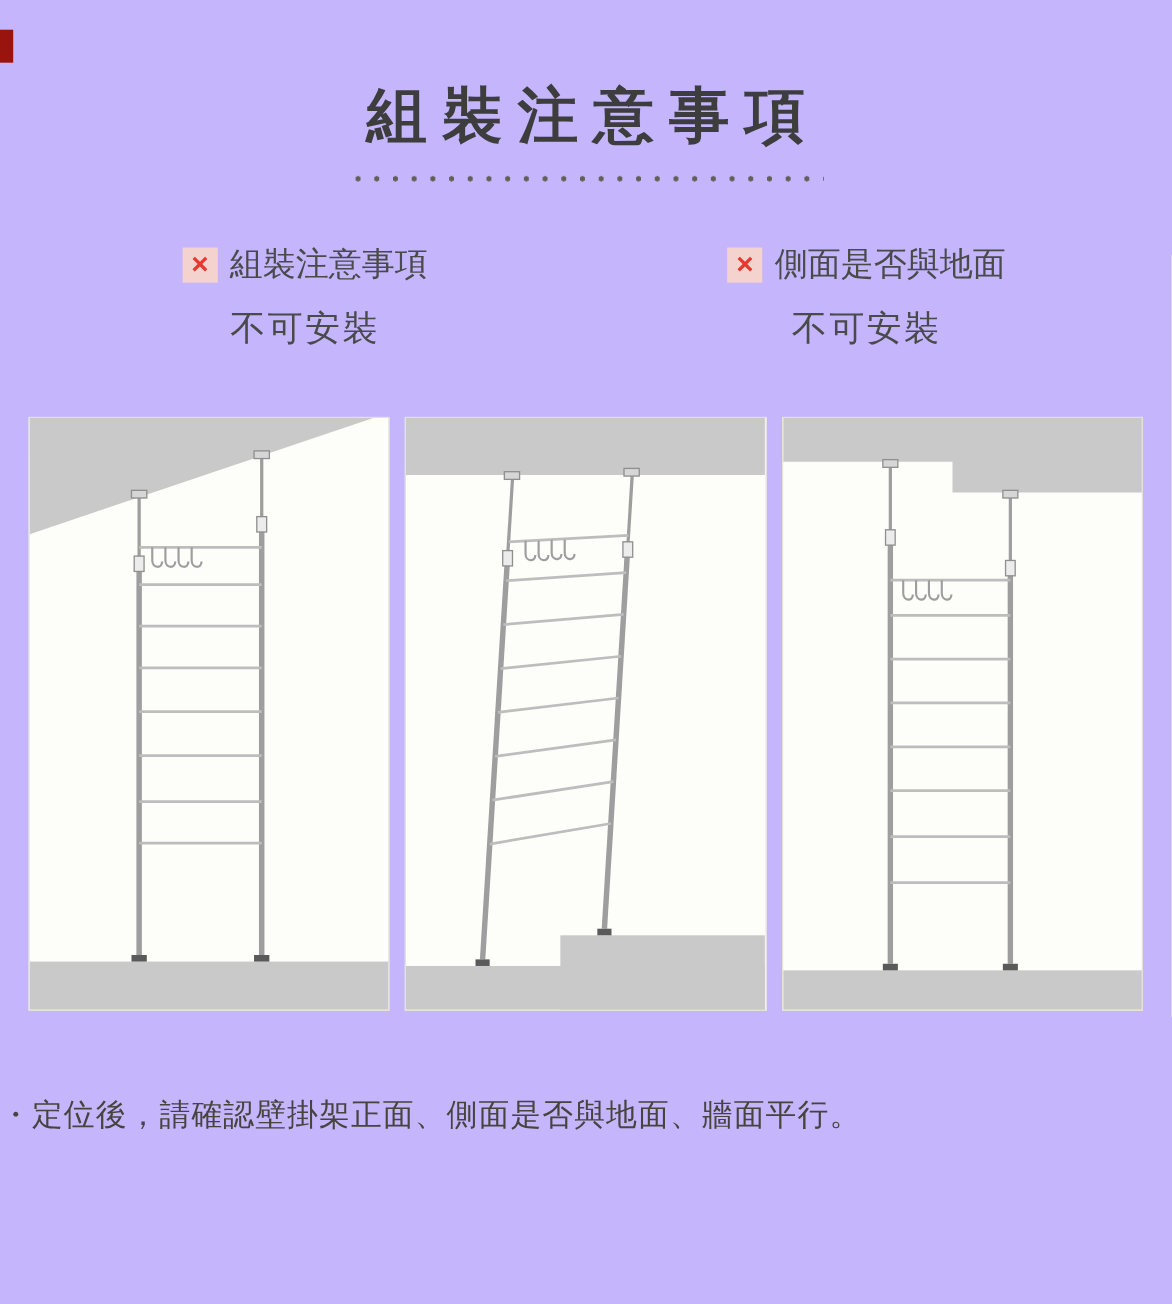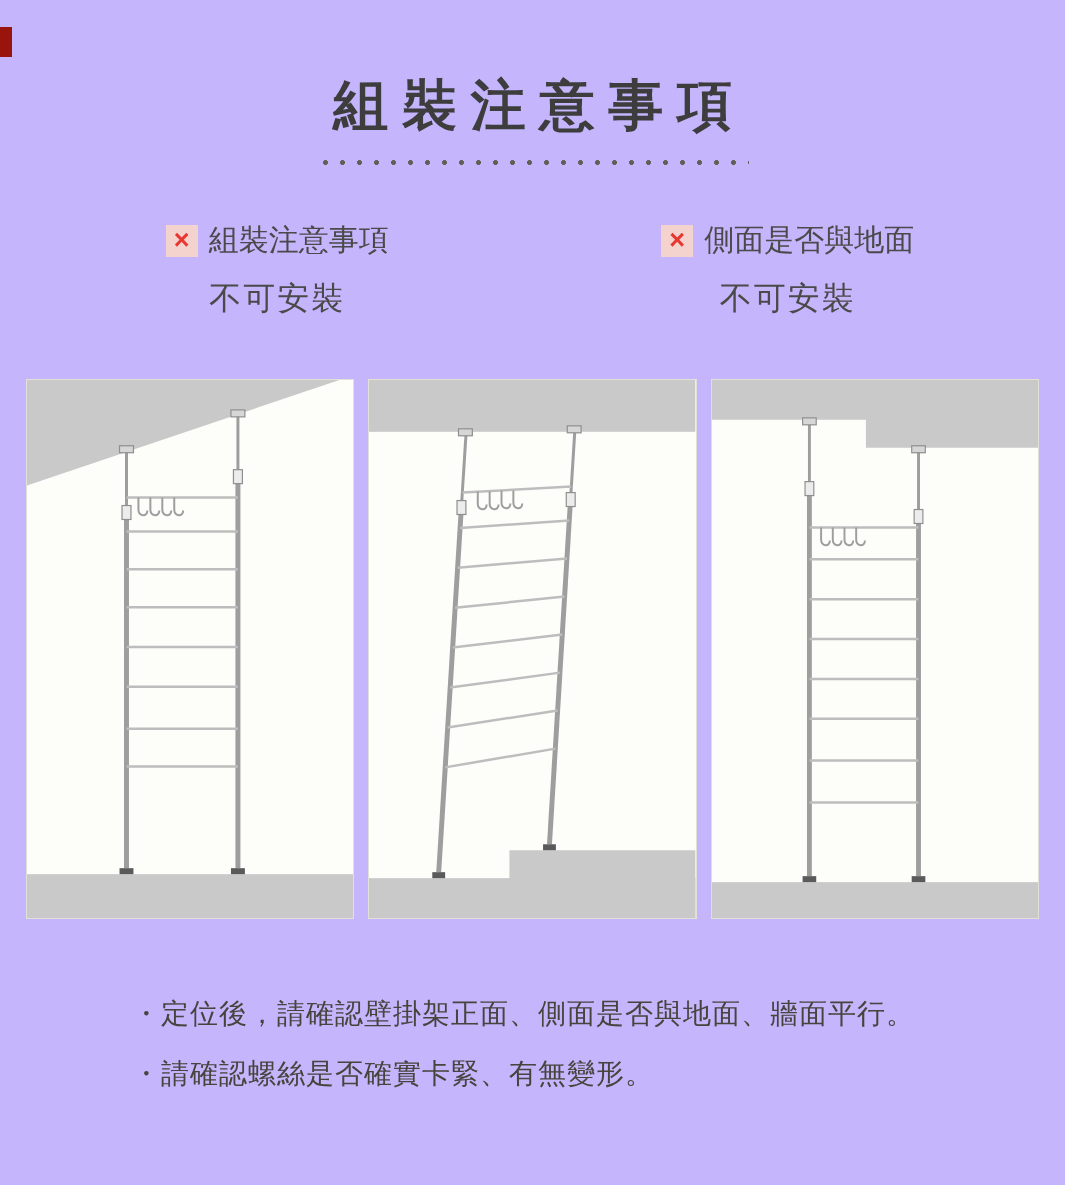--- a/index.html
+++ b/index.html
@@ -31,21 +31,21 @@
   .panel{flex:1;height:540px;background:#fdfdfa;border:1px solid #e2e0d7;box-sizing:border-box;}
   .panel svg{width:100%;height:100%;display:block;}
   .gray{fill:#c9c9c9;}
   .pole{stroke:#9e9e9e;stroke-width:5;fill:none;}
   .pole-thin{stroke:#9e9e9e;stroke-width:3;fill:none;}
   .rung{stroke:#bdbdbd;stroke-width:2.5;fill:none;}
   .cap{fill:#d6d6d6;stroke:#8f8f8f;stroke-width:1.2;}
   .collar{fill:#ececec;stroke:#8f8f8f;stroke-width:1.2;}
   .foot{fill:#5a5a5a;}
   .hook{stroke:#9e9e9e;stroke-width:2;fill:none;}
-  .notes{margin-top:76px;padding-left:132px;}
+  .notes{margin-top:76px;}
   .note{margin-top:22px;font-size:28px;color:#46443d;letter-spacing:1px;}
   .note:first-child{margin-top:0;}
 </style>
 </head>
 <body>
 
 <div class="page">
 
   <div class="corner-mark"></div>
 
@@ -172,16 +172,15 @@
           <rect class="foot" x="93" y="498" width="14" height="6"></rect>
           <rect class="foot" x="205" y="498" width="14" height="6"></rect>
         </g>
       </svg>
     </div>
 
   </div>
 
   <div class="notes">
     <div class="note">・定位後，請確認壁掛架正面、側面是否與地面、牆面平行。</div>
-    <div class="note">・請確認螺絲是否確實卡緊、有無變形。</div>
   </div>
 
 </div>
 
 </body></html>

